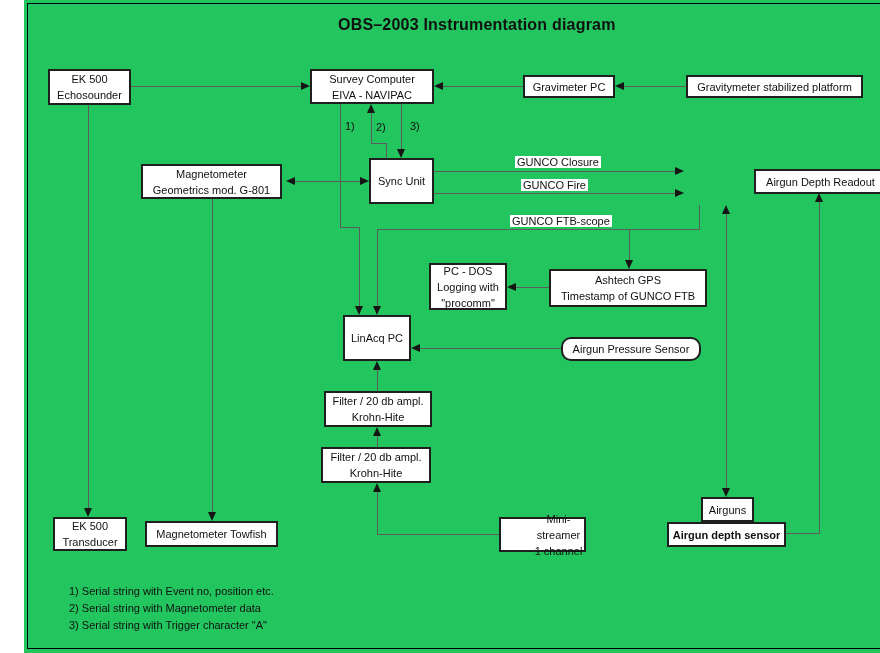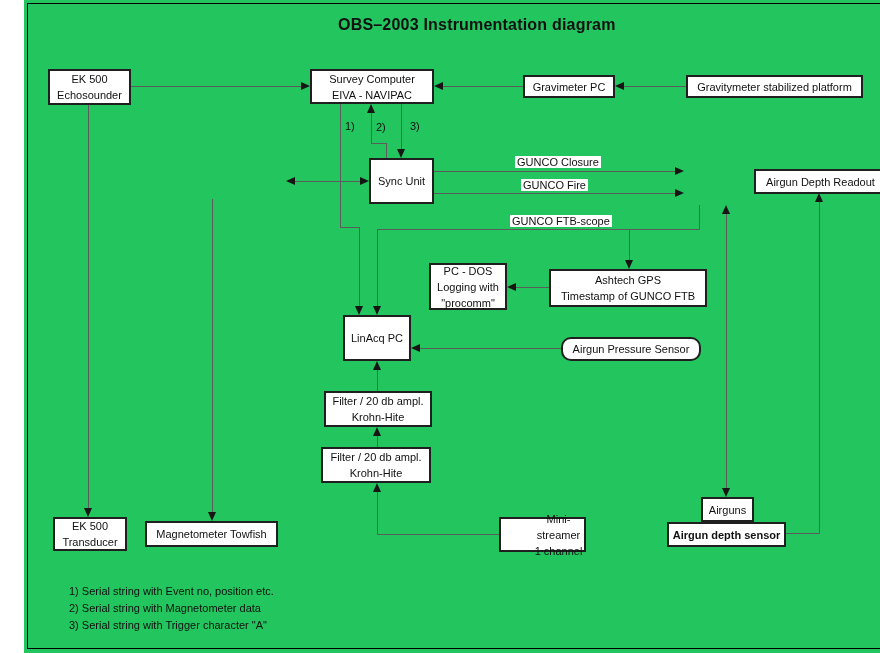--- a/index.html
+++ b/index.html
@@ -33,20 +33,22 @@
   <div id="frame"></div>
 
   <div class="title" style="left:314px;top:16px;">OBS–2003 Instrumentation diagram</div>
 
   <div class="node" style="left:24px;top:69px;width:83px;height:36px;">EK 500
 Echosounder</div>
   <div class="node" style="left:286px;top:69px;width:124px;height:35px;">Survey Computer
 EIVA - NAVIPAC</div>
   <div class="node" style="left:499px;top:75px;width:92px;height:23px;">Gravimeter PC</div>
   <div class="node" style="left:662px;top:75px;width:177px;height:23px;">Gravitymeter stabilized platform</div>
+  <div class="node" style="left:117px;top:164px;width:141px;height:35px;">Magnetometer
+Geometrics mod. G-801</div>
   <div class="node" style="left:345px;top:158px;width:65px;height:46px;">Sync Unit</div>
   <div class="node" style="left:730px;top:169px;width:133px;height:25px;">Airgun Depth Readout</div>
   <div class="node" style="left:405px;top:263px;width:78px;height:47px;">PC - DOS
 Logging with
 "procomm"</div>
   <div class="node" style="left:525px;top:269px;width:158px;height:38px;">Ashtech GPS
 Timestamp of GUNCO FTB</div>
   <div class="node" style="left:319px;top:315px;width:68px;height:46px;">LinAcq PC</div>
   <div class="node" style="left:537px;top:337px;width:140px;height:24px;border-radius:10px;">Airgun Pressure Sensor</div>
   <div class="node" style="left:300px;top:391px;width:108px;height:36px;">Filter / 20 db ampl.

